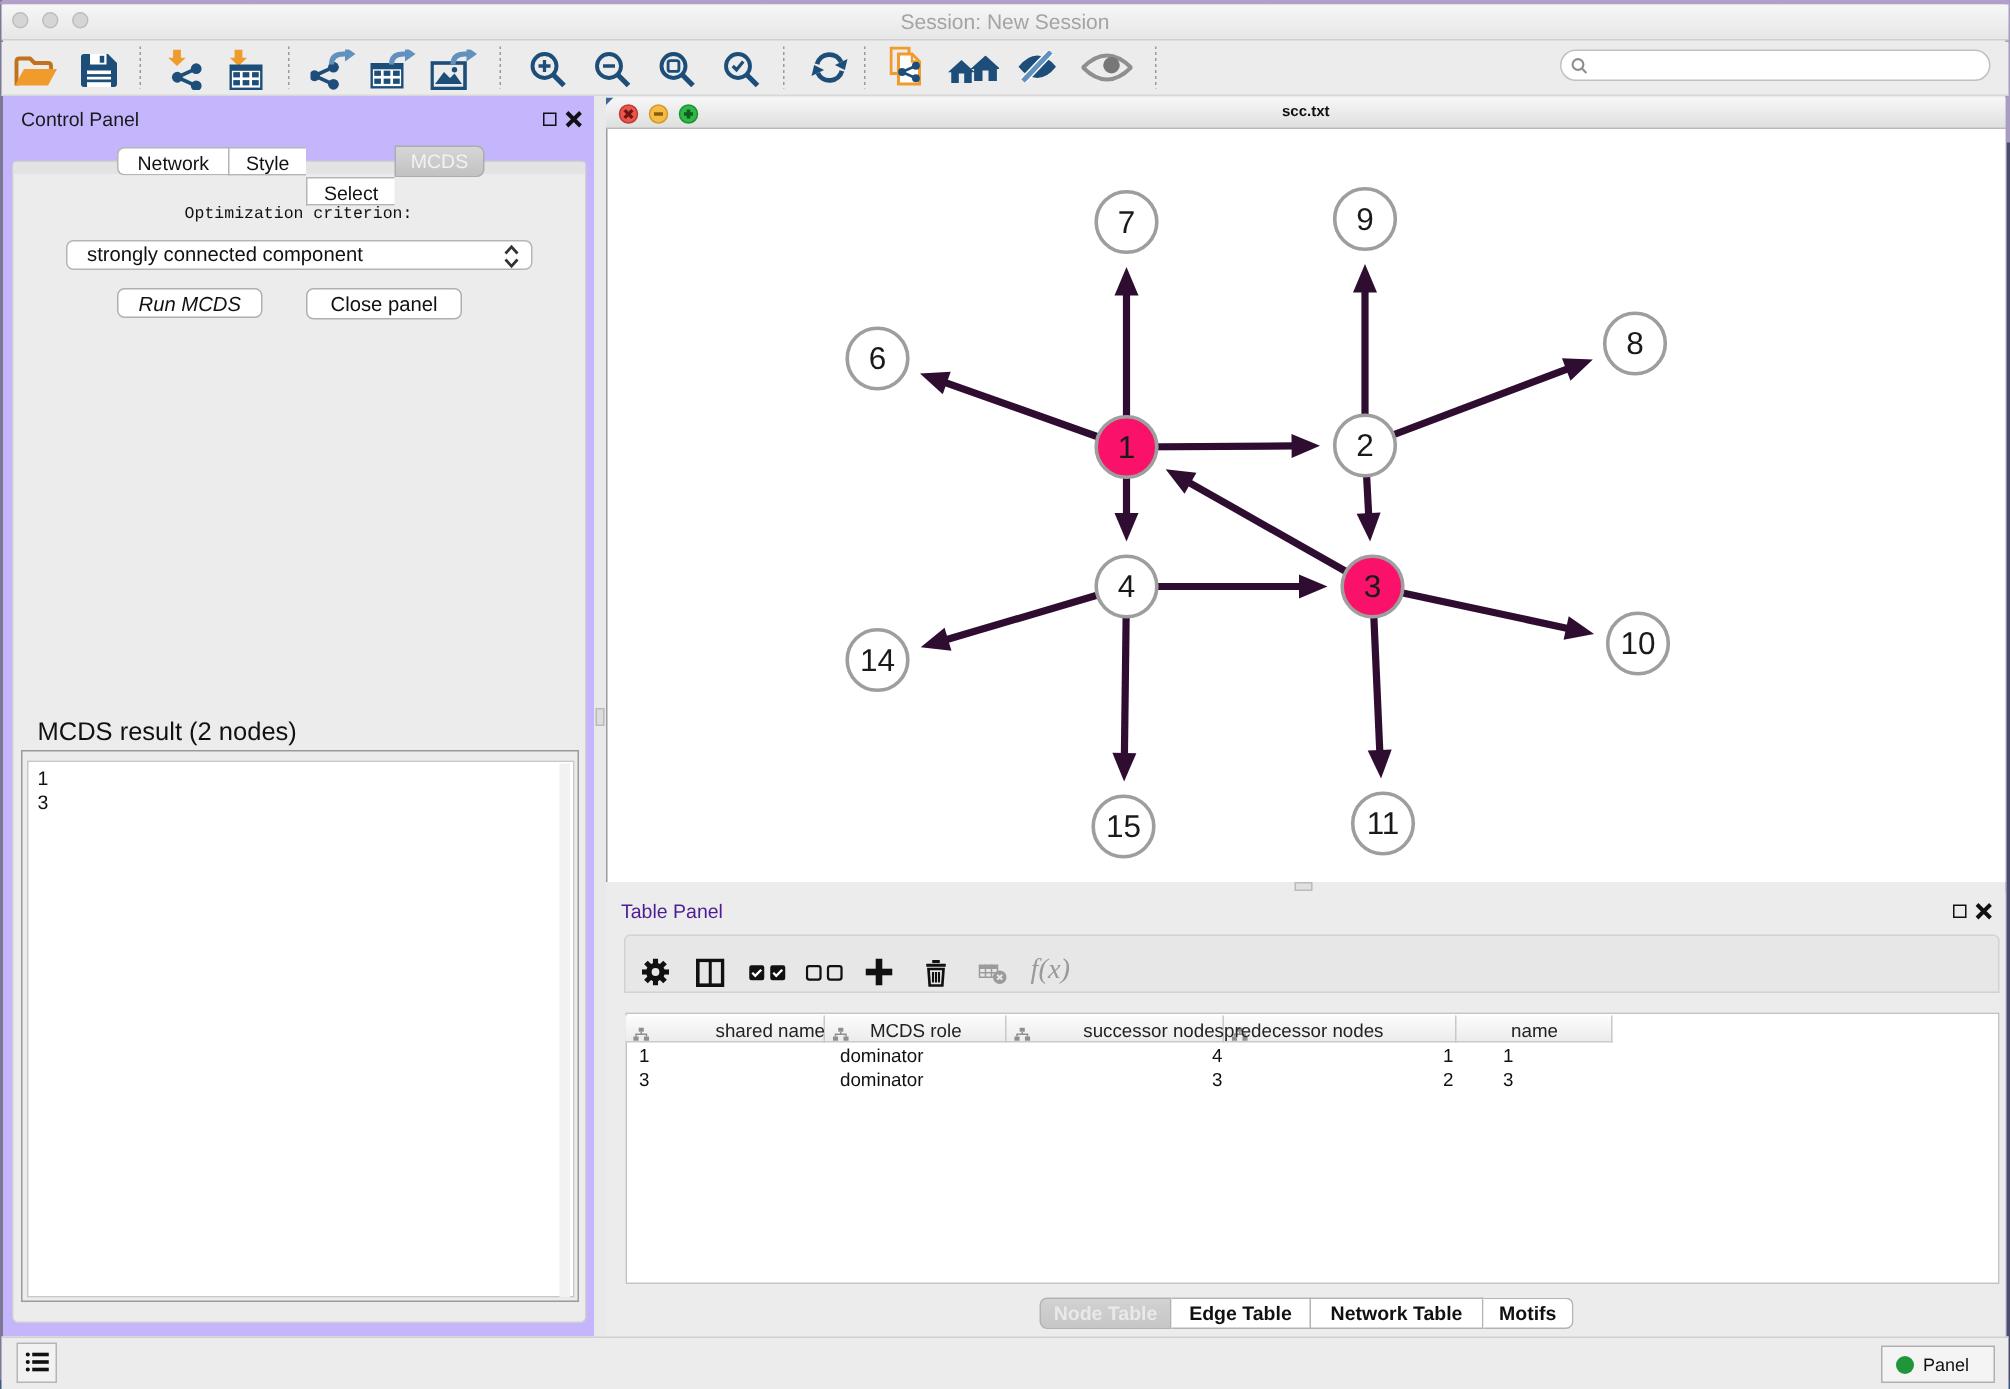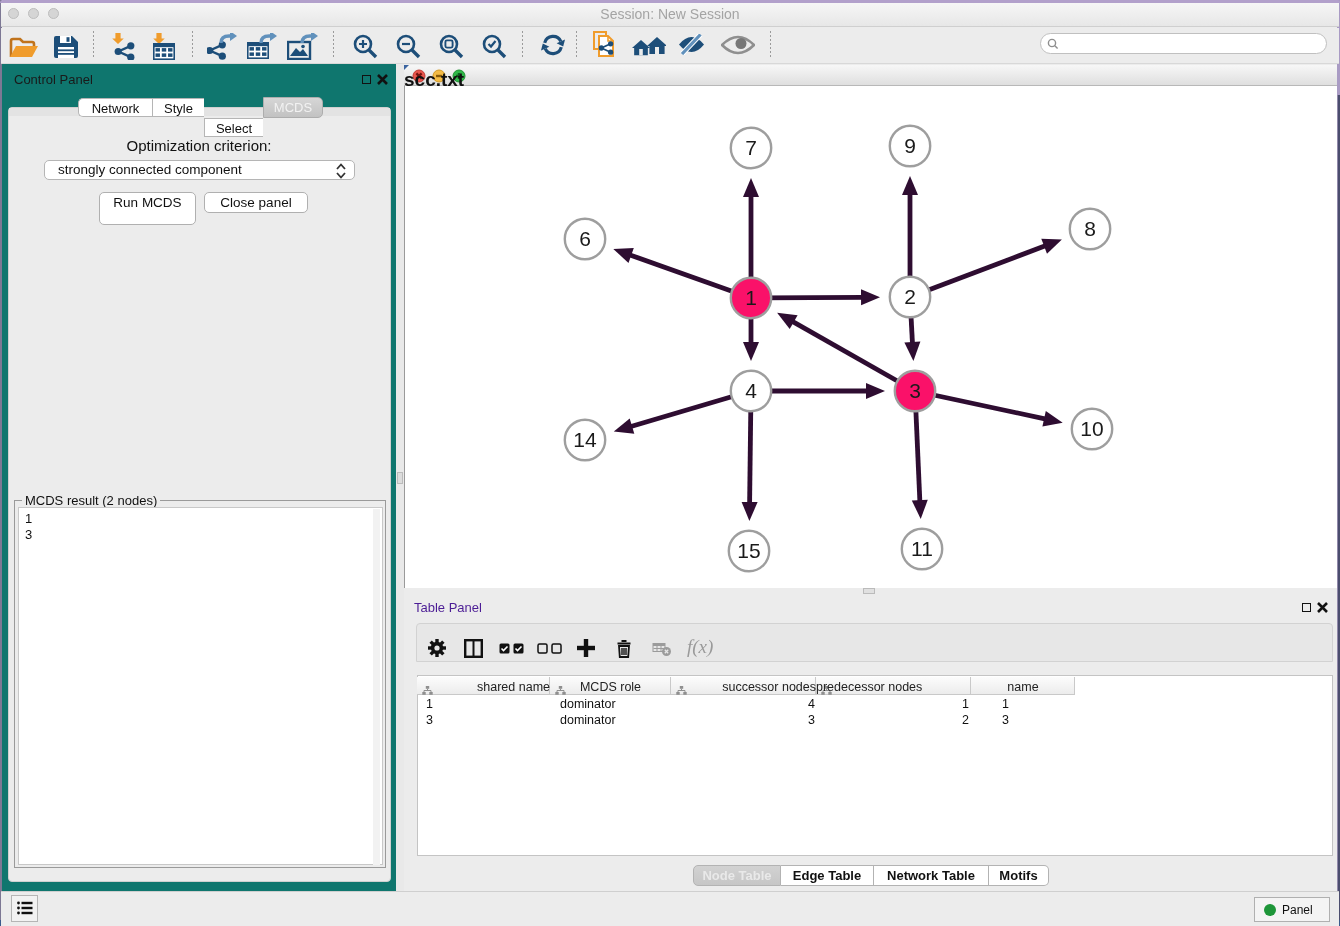--- a/index.html
+++ b/index.html
@@ -143,50 +143,50 @@
     <circle cx="20" cy="8.5" r="5.5" fill="#777"></circle>
   </svg>
 
 <div class="abs" style="left:1040px;top:33px;width:287px;height:21px;background:#fff;border:1px solid #c0c0c0;border-radius:11px;">
   <svg width="12" height="12" style="position:absolute;left:6px;top:4px;">
     <circle cx="5" cy="5" r="3.6" fill="none" stroke="#8e8e8e" stroke-width="1.4"></circle>
     <line x1="7.8" y1="7.8" x2="10.6" y2="10.6" stroke="#8e8e8e" stroke-width="1.4"></line>
   </svg>
 </div>
 
-<div class="abs" id="cp" style="left:2px;top:64px;width:394px;height:827px;background:#0f766e;">
+<div class="abs" id="cp" style="left:2px;top:64px;width:394px;height:827px;background:#c4b5fd;">
   <div class="abs" style="left:12px;top:8px;font-size:13px;color:#1a1a1a;">Control Panel</div>
 
   <div class="abs" style="left:360px;top:11px;width:9px;height:9px;border:1.5px solid #111;"></div>
   <svg class="abs" style="left:374px;top:9px;" width="13" height="13">
       <path d="M2 2 L11 11 M11 2 L2 11" stroke="#111" stroke-width="2.6"></path>
     </svg>
 
   <div class="abs" style="z-index:5;left:76px;top:34px;width:74px;height:19px;background:#fff;border:1px solid #b5b5b5;border-right:none;border-radius:5px 0 0 5px;text-align:center;font-size:13px;color:#111;line-height:19px;">Network</div>
     <div class="abs" style="z-index:5;left:150px;top:34px;width:52px;height:19px;background:#fff;border:1px solid #b5b5b5;border-right:none;border-radius:0;text-align:center;font-size:13px;color:#111;line-height:19px;">Style</div>
     <div class="abs" style="z-index:5;left:202px;top:34px;width:59px;height:19px;background:#fff;border:1px solid #b5b5b5;border-right:none;border-radius:0;text-align:center;font-size:13px;color:#111;line-height:19px;margin-top:20px;">Select</div>
     <div class="abs" style="z-index:5;left:261px;top:33px;width:60px;height:21px;background:linear-gradient(#d6d6d6,#c2c2c2);border:1px solid #adadad;border-radius:0 5px 5px 0;text-align:center;font-size:13px;color:#f2f2f2;line-height:20px;">MCDS</div>
 
   <div class="abs" style="left:6px;top:43px;width:383px;height:775px;border:1px solid #d0d0d0;border-radius:4px;background:#ececec;"></div>
   <div class="abs" style="left:7px;top:44px;width:381px;height:8px;background:#e3e3e3;"></div>
-  <div class="abs" style="left:0px;top:73px;width:394px;text-align:center;font-size:15px;color:#111;">Optimization criterion:</div>
+  <div class="abs" style="left:0px;top:73px;width:394px;text-align:center;font-size:11px;color:#111;font-family:Liberation Mono, monospace;">Optimization criterion:</div>
 
   <div class="abs" style="left:42px;top:96px;width:311px;height:20px;background:#fff;border:1px solid #b5b5b5;border-radius:5px;">
     <div style="position:absolute;left:13px;top:1px;font-size:13.5px;color:#111;">strongly connected component</div>
     <svg width="12" height="16" style="position:absolute;right:7px;top:2px;">
         <path d="M2 6 L6 1.5 L10 6" fill="none" stroke="#333" stroke-width="1.8"></path>
         <path d="M2 10 L6 14.5 L10 10" fill="none" stroke="#333" stroke-width="1.8"></path>
       </svg>
   </div>
 
-  <div class="abs" style="left:97px;top:128px;width:97px;height:33px;background:#fff;border:1px solid #b0b0b0;border-radius:5px;text-align:center;font-size:13.5px;color:#111;line-height:19px;">Run MCDS</div>
+  <div class="abs" style="left:76px;top:128px;width:97px;height:20px;background:#fff;border:1px solid #b0b0b0;border-radius:5px;text-align:center;font-size:13.5px;color:#111;line-height:19px;font-style:italic;">Run MCDS</div>
   <div class="abs" style="left:202px;top:128px;width:104px;height:21px;background:#fff;border:1px solid #b0b0b0;border-radius:5px;text-align:center;font-size:13.5px;color:#111;line-height:19px;">Close panel</div>
 
   <div class="abs" style="left:12px;top:436px;width:372px;height:368px;border:1px solid #9a9a9a;"></div>
-  <div class="abs" style="left:20px;top:429px;font-size:13px;color:#111;background:#ececec;padding:0 3px;">MCDS result (2 nodes)</div>
+  <div class="abs" style="left:20px;top:414px;font-size:17px;color:#111;background:#ececec;padding:0 3px;">MCDS result (2 nodes)</div>
   <div class="abs" style="left:16px;top:443px;width:365px;height:358px;background:#fff;border:1px solid #c8c8c8;">
     <div style="position:absolute;left:6px;top:3px;font-size:13px;color:#111;line-height:16px;">1<br>3</div>
     <div style="position:absolute;right:2px;top:1px;width:7px;height:356px;background:#f2f2f2;"></div>
   </div>
 </div>
 
 <div class="abs" style="left:396px;top:64px;width:8px;height:827px;background:#e9e9e9;"></div>
 <div class="abs" style="left:397px;top:472px;width:6px;height:12px;background:#dcdcdc;border:1px solid #bbb;"></div>
 
 <div class="abs" id="netwin" style="left:404px;top:65px;width:933px;height:527px;">
@@ -202,21 +202,21 @@
       </g>
       <g transform="translate(35,11)">
         <circle r="6" fill="#f4bb45" stroke="#d29a26" stroke-width="1"></circle>
         <path d="M-3 0 L3 0" stroke="#8a5c09" stroke-width="2.4"></path>
       </g>
       <g transform="translate(55,11)">
         <circle r="6" fill="#2fb848" stroke="#1d9132" stroke-width="1"></circle>
         <path d="M-3 0 L3 0 M0 -3 L0 3" stroke="#0c5e1d" stroke-width="2.4"></path>
       </g>
     </svg>
-  <div class="abs" style="left:0;top:4px;width:933px;text-align:left;font-size:19px;font-weight:bold;color:#111;">scc.txt</div>
+  <div class="abs" style="left:0;top:4px;width:933px;text-align:center;font-size:10px;font-weight:bold;color:#111;">scc.txt</div>
 
   <div class="abs" style="left:0px;top:21px;width:933px;height:502px;background:#fff;border-left:1px solid #9a9a9a;"></div>
 </div>
 
 <svg width="932" height="501" style="position:absolute;left:405px;top:87px;" font-family="&quot;Liberation Sans&quot;,sans-serif">
     <line x1="346.0" y1="211.0" x2="346.0" y2="108.0" stroke="#2e0d31" stroke-width="4.8"></line>
     <polygon points="346.0,91.0 354.0,110.0 338.0,110.0" fill="#2e0d31"></polygon>
     <line x1="346.0" y1="211.0" x2="224.3" y2="167.7" stroke="#2e0d31" stroke-width="4.8"></line>
     <polygon points="208.3,162.0 228.8,160.9 223.5,175.9" fill="#2e0d31"></polygon>
     <line x1="346.0" y1="211.0" x2="458.0" y2="210.3" stroke="#2e0d31" stroke-width="4.8"></line>

